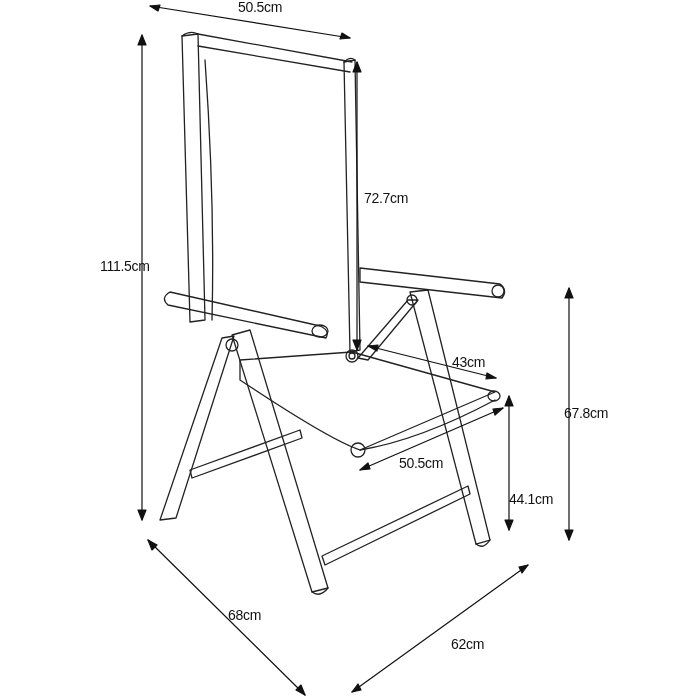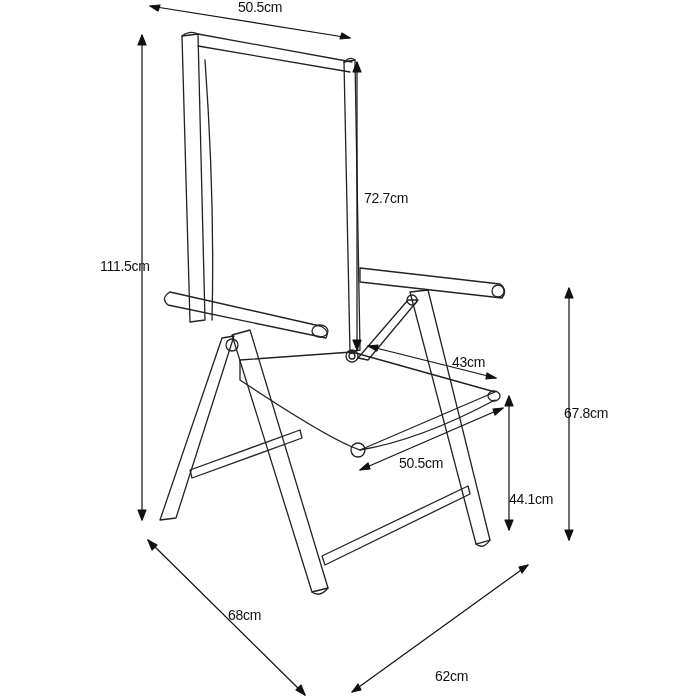--- a/index.html
+++ b/index.html
@@ -104,13 +104,13 @@
 </svg>
 
 <div class="lbl" style="left:238px;top:-1px;">50.5cm</div>
 <div class="lbl" style="left:100px;top:258px;">111.5cm</div>
 <div class="lbl" style="left:364px;top:190px;">72.7cm</div>
 <div class="lbl" style="left:452px;top:354px;">43cm</div>
 <div class="lbl" style="left:399px;top:455px;">50.5cm</div>
 <div class="lbl" style="left:509px;top:443px;margin-top:48px;">44.1cm</div>
 <div class="lbl" style="left:540px;top:405px;padding-left:24px;">67.8cm</div>
 <div class="lbl" style="left:180px;top:607px;margin-left:48px;">68cm</div>
-<div class="lbl" style="left:435px;top:636px;margin-top:32px;">62cm</div>
+<div class="lbl" style="left:451px;top:636px;">62cm</div>
 
 </body></html>

